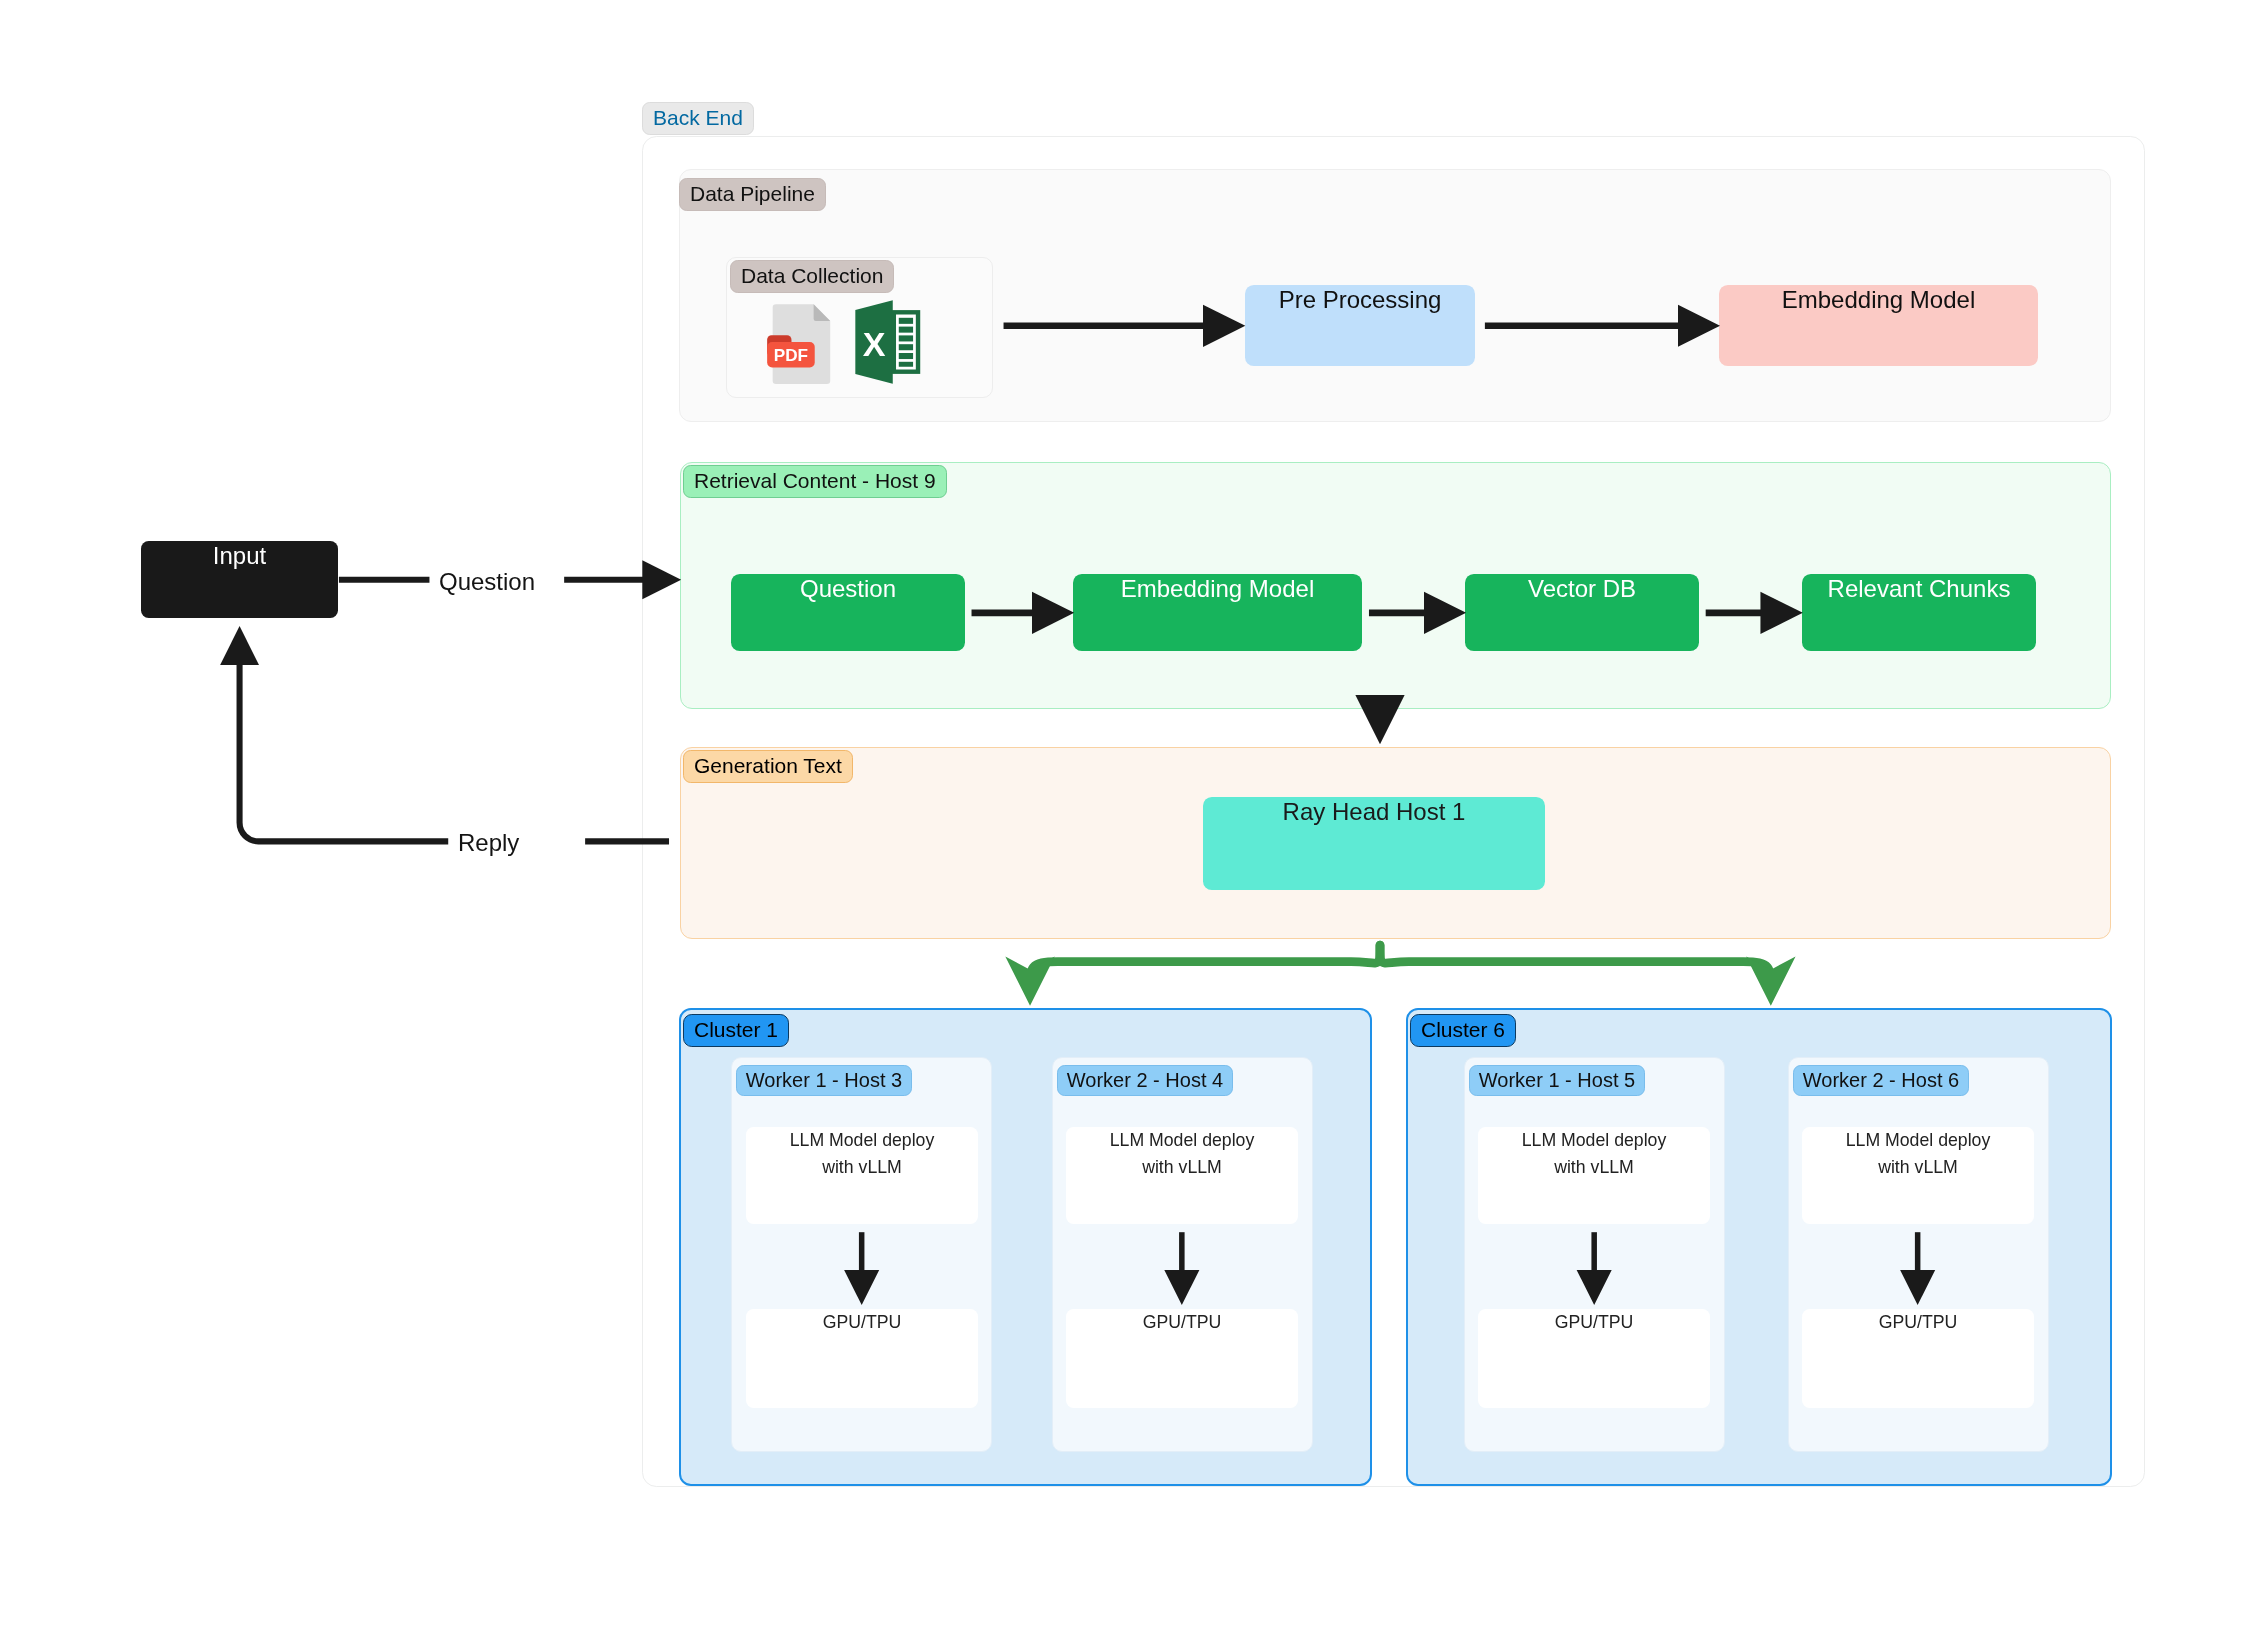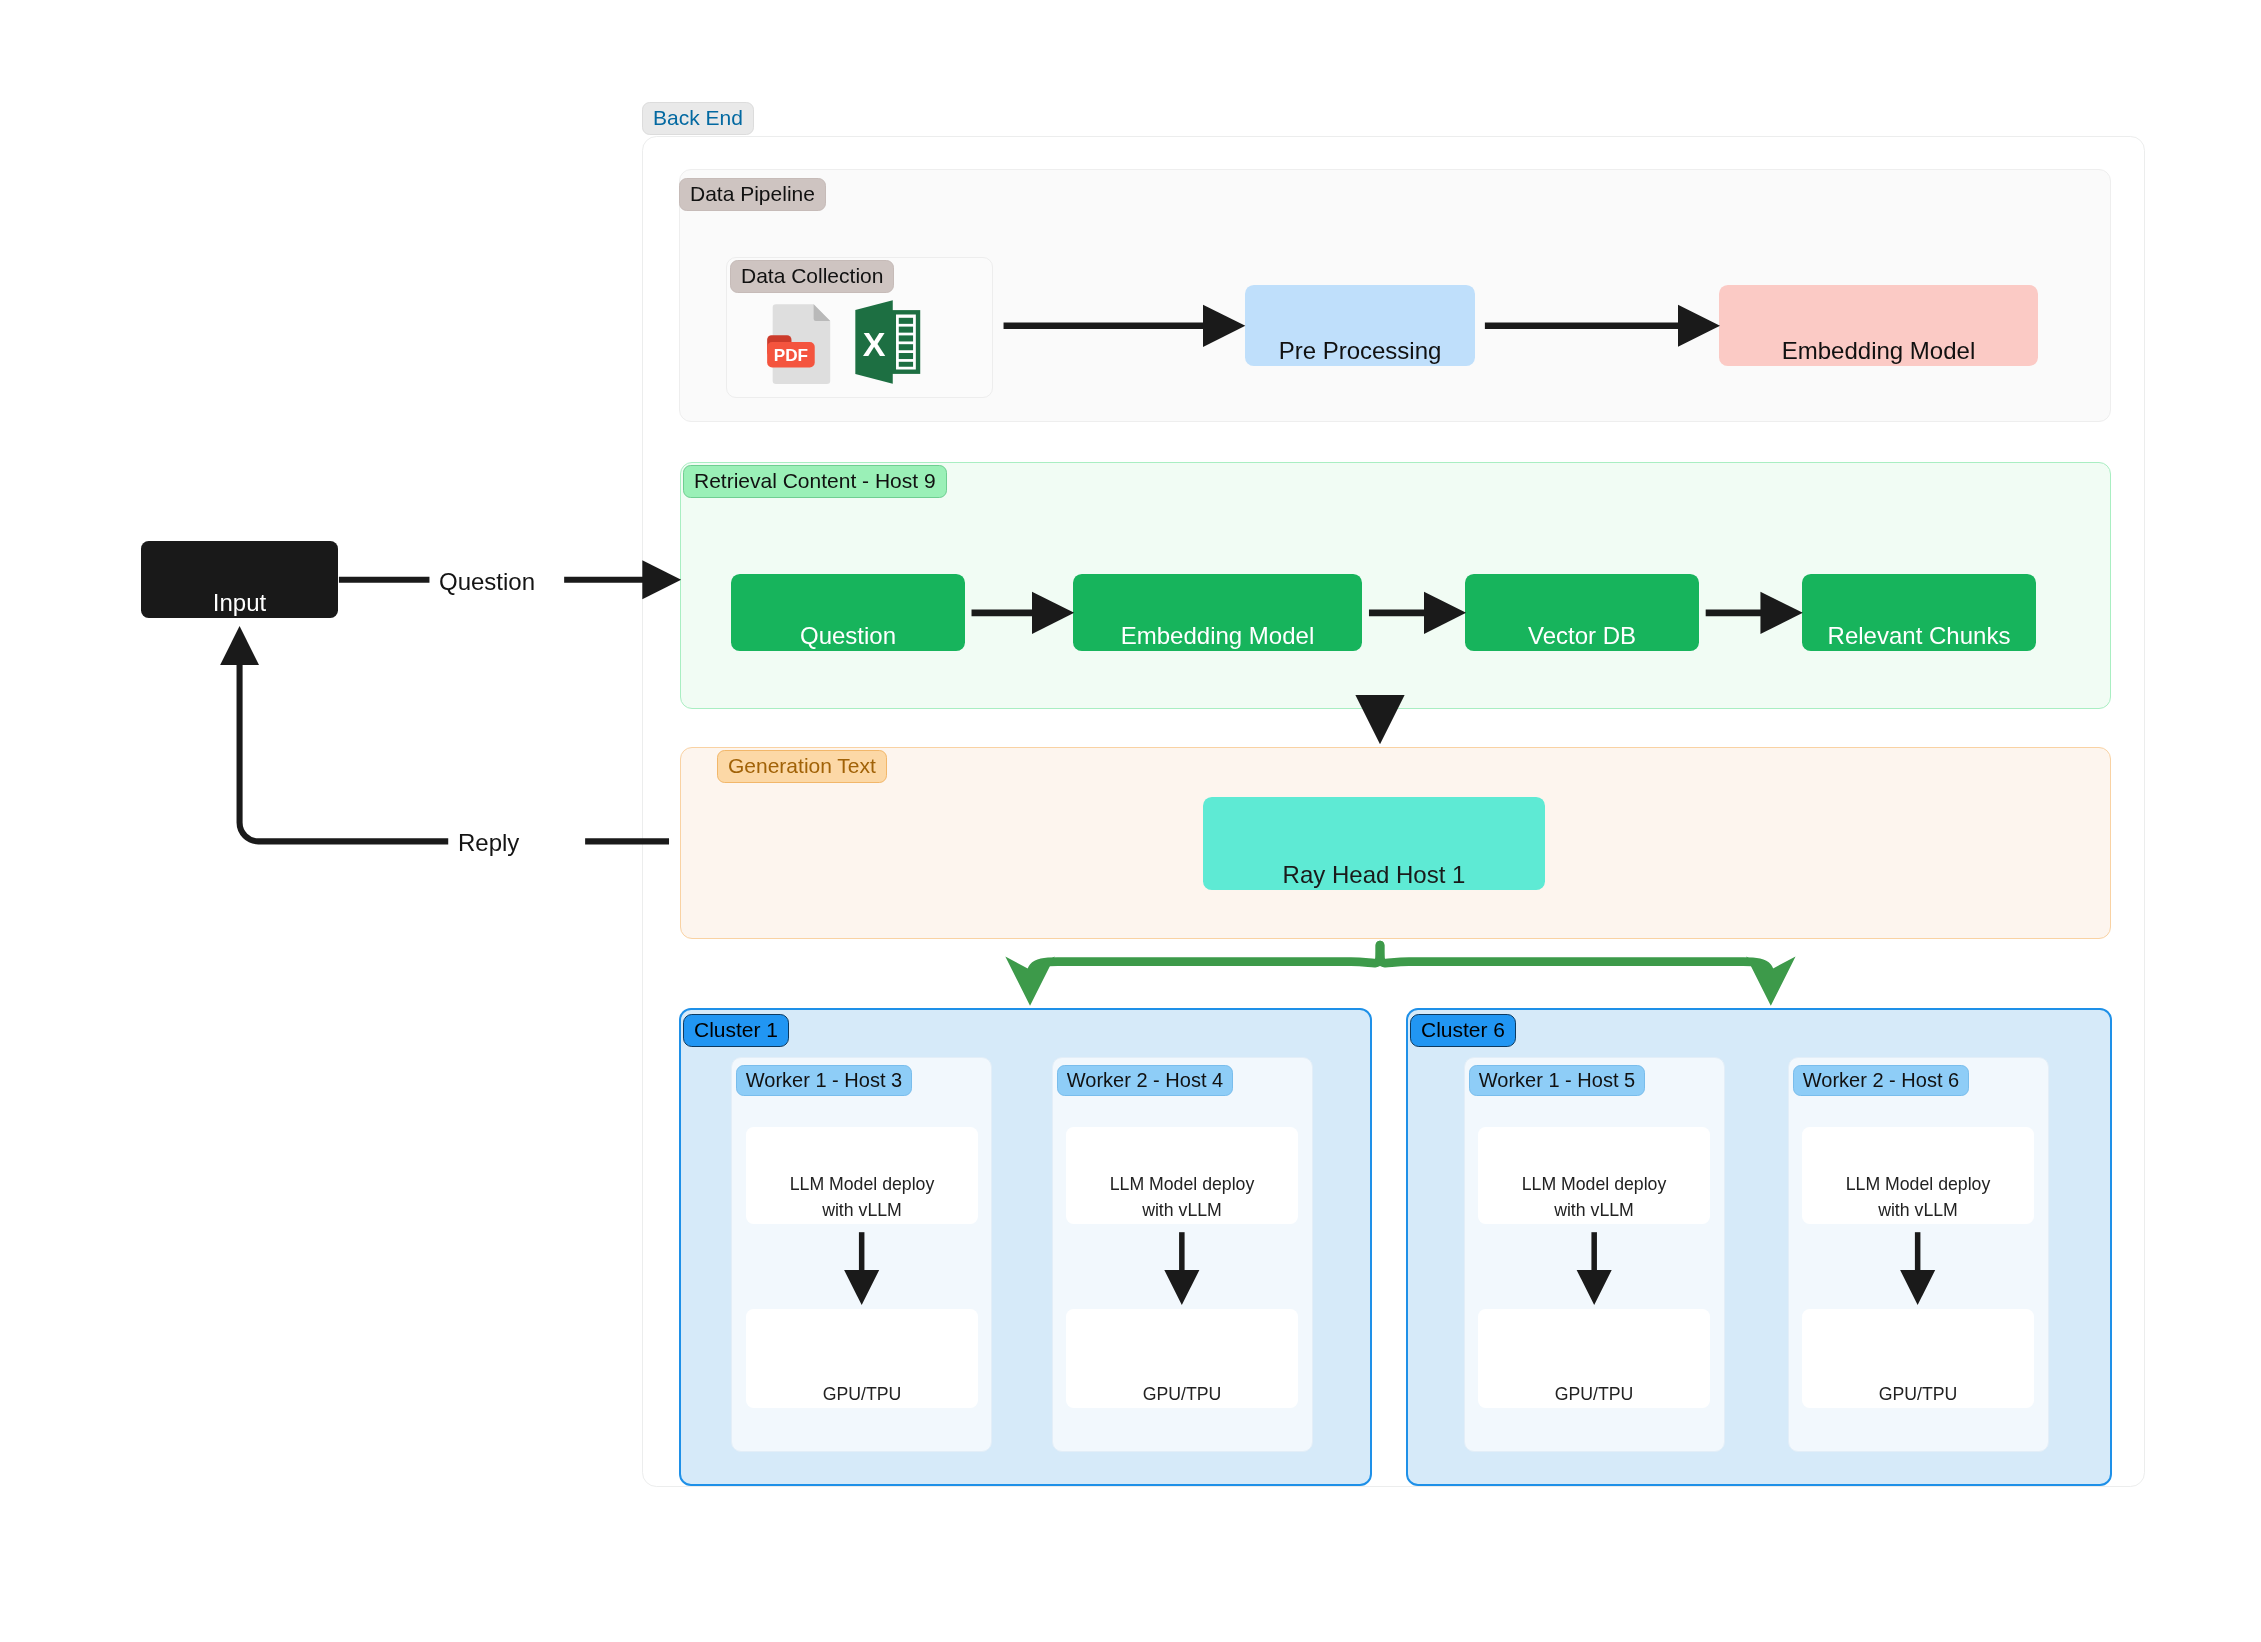--- a/index.html
+++ b/index.html
@@ -111,24 +111,23 @@
     background: #f1fcf4;
     border: 1.7px solid #a9eec2;
     border-radius: 12px;
     z-index: 2;
   }
 
   
   .generation-label {
     background: #fcd8a6;
     border: 1.1px solid #f2b76a;
-    color: #a16207;
+    color: #000000;
     left: 683px;
     top: 750px;
-    margin-left: 34px;
   }
   .generation-box {
     left: 680px;
     top: 747px;
     width: 1431px;
     height: 192px;
     background: #fdf5ee;
     border: 1.7px solid #f9d2a3;
     border-radius: 12px;
     z-index: 2;
@@ -171,21 +170,21 @@
     border-radius: 7.7px;
     font-size: 20px;
     padding: 2.8px 8.8px;
     z-index: 5;
   }
 
   
   .node {
     position: absolute;
     display: flex;
-    align-items: flex-end;
+    align-items: flex-start;
     justify-content: center;
     text-align: center;
     border-radius: 8.8px;
     font-size: 24px;
     line-height: 1.25;
     z-index: 4;
     box-sizing: border-box;
   }
   .node-blue   { background: #bfdffb; color: #111; }
   .node-pink   { background: #fbcac5; color: #111; }

